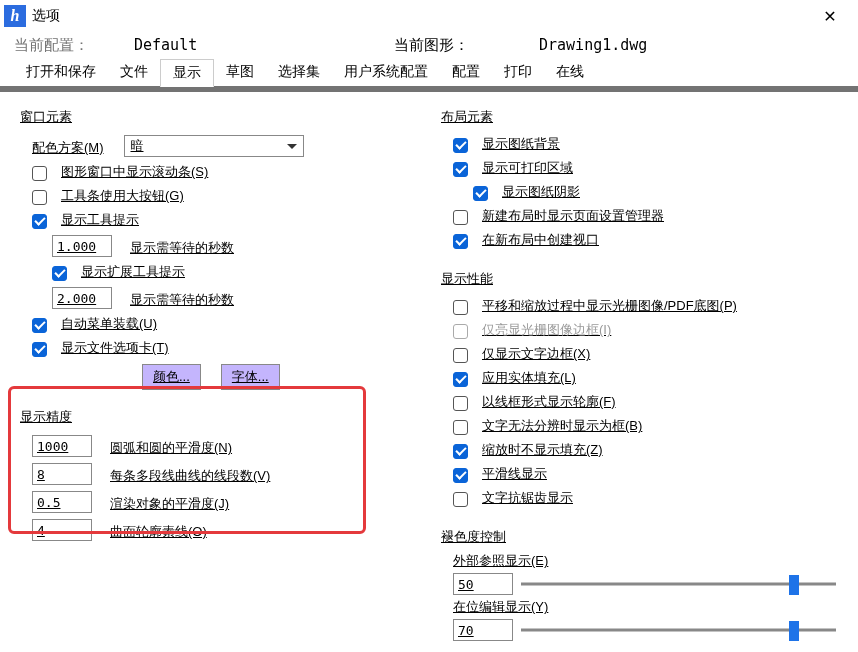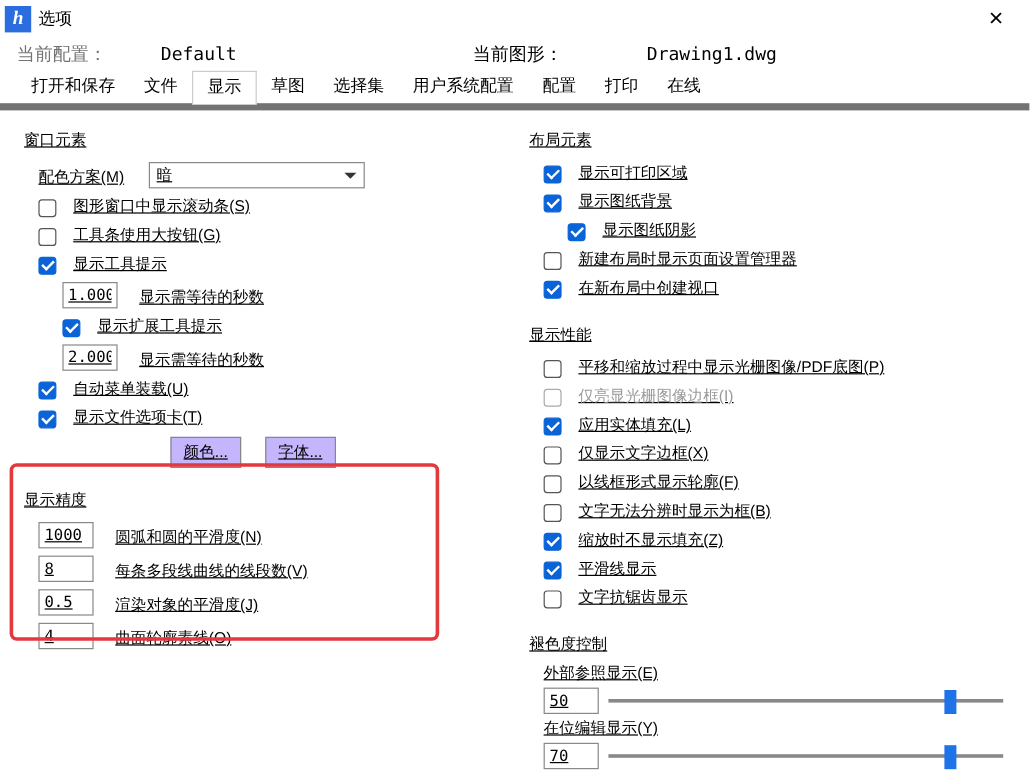--- a/index.html
+++ b/index.html
@@ -105,21 +105,21 @@
   left: 4px; top: 0px;
   width: 4px; height: 8px;
   border: solid #fff;
   border-width: 0 2px 2px 0;
   transform: rotate(45deg);
 }
 input[type=checkbox]:disabled {
   border-color: #aaa;
 }
 input[type=text].num {
-  width: 46px;
+  width: 60px;
   height: 22px;
   border: 1px solid #888;
   padding: 0 4px;
   font-size: 13px;
   font-family: monospace;
   text-align: left;
   margin-right: 8px;
 }
 .combo {
   height: 22px;
@@ -278,25 +278,25 @@
 
 
     <div class="redbox"></div>
   </div>
 
   <div class="col">
     <div class="group">
       <div class="gtitle">布局元素</div>
       <div class="row">
           <input type="checkbox" checked="" style="">
+          <label>显示图纸背景</label>
+        </div>
+      <div class="row">
+          <input type="checkbox" checked="" style="">
           <label>显示可打印区域</label>
-        </div>
-      <div class="row">
-          <input type="checkbox" checked="" style="">
-          <label>显示图纸背景</label>
         </div>
       <div class="row ind1">
           <input type="checkbox" checked="" style="">
           <label>显示图纸阴影</label>
         </div>
       <div class="row">
           <input type="checkbox" style="">
           <label>新建布局时显示页面设置管理器</label>
         </div>
       <div class="row">
@@ -309,26 +309,26 @@
       <div class="gtitle">显示性能</div>
       <div class="row">
           <input type="checkbox" style="">
           <label>平移和缩放过程中显示光栅图像/PDF底图(P)</label>
         </div>
       <div class="row">
           <input type="checkbox" disabled="" style="">
           <label class="disabled-text">仅亮显光栅图像边框(I)</label>
         </div>
       <div class="row">
+          <input type="checkbox" style="">
+          <label>仅显示文字边框(X)</label>
+        </div>
+      <div class="row">
           <input type="checkbox" checked="" style="">
           <label>应用实体填充(L)</label>
-        </div>
-      <div class="row">
-          <input type="checkbox" style="">
-          <label>仅显示文字边框(X)</label>
         </div>
       <div class="row">
           <input type="checkbox" style="">
           <label>以线框形式显示轮廓(F)</label>
         </div>
       <div class="row">
           <input type="checkbox" style="">
           <label>文字无法分辨时显示为框(B)</label>
         </div>
       <div class="row">

